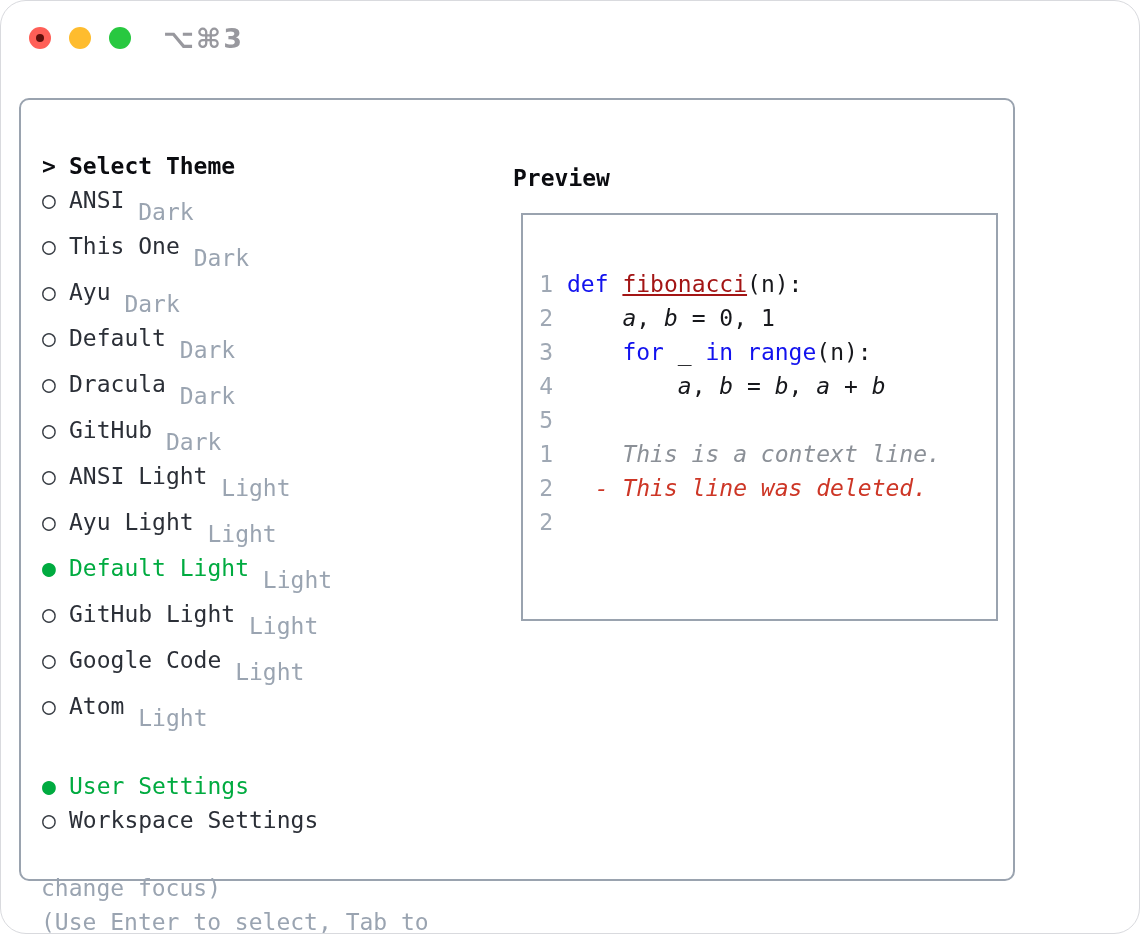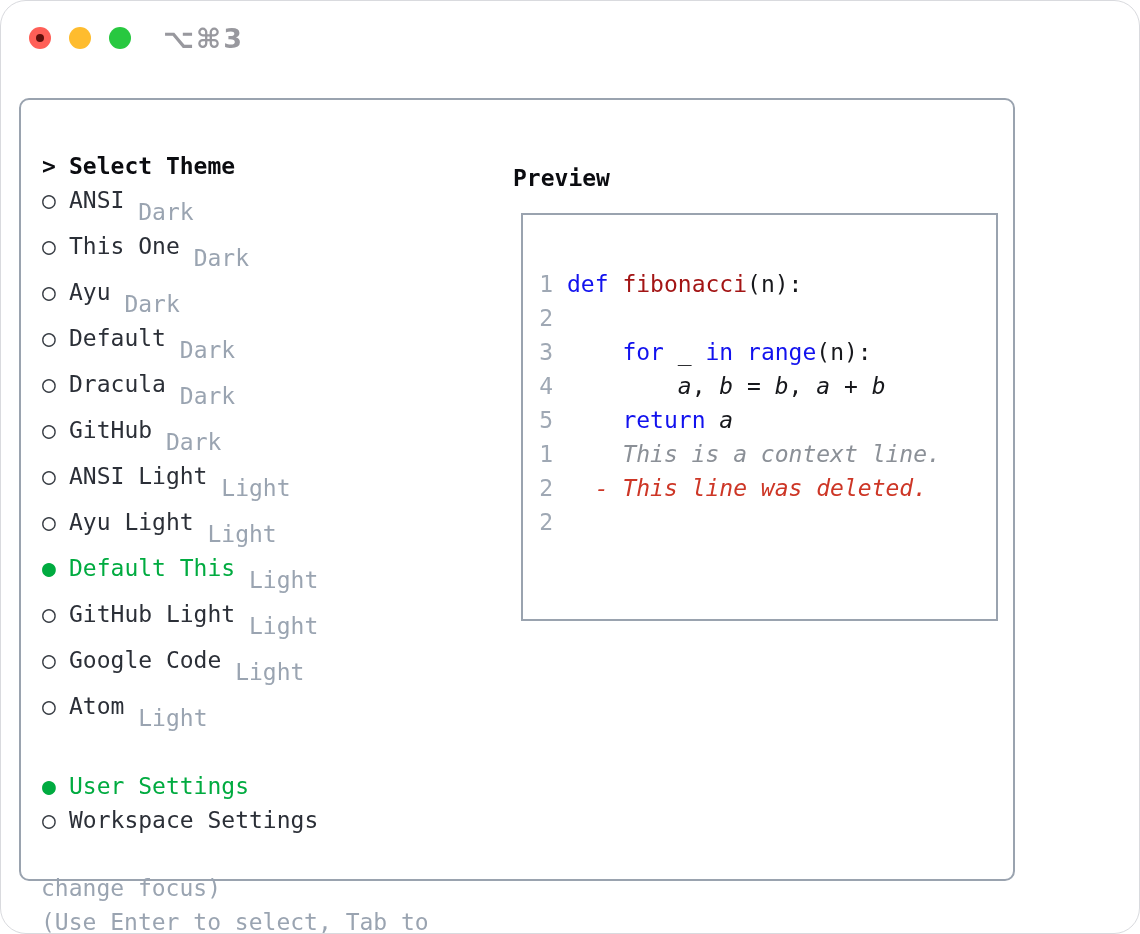--- a/index.html
+++ b/index.html
@@ -65,21 +65,21 @@
     width:477px; height:408px;
     border:2px solid var(--border);
     background:#fff;
     padding:52px 16px 0 16px;
     overflow:hidden;
   }
   .code-line { display:flex; font-size:23px; line-height:34px; white-space:pre; }
   .ln { display:inline-block; width:14px; margin-right:14px; text-align:right; color:var(--lnum); flex:none; }
   .tok-plain { color:var(--plain); }
   .tok-kw { color:var(--kw);text-align:right; }
-  .tok-fn { color:var(--fn); }
+  .tok-fn { color:var(--fn);text-decoration:underline; }
   .tok-ctx { color:var(--ctx); }
   .tok-del { color:var(--del); }
   .tok-add { color:var(--add); }
   .it { font-style:italic; }
 </style>
 </head>
 <body>
 
 <div class="window">
 
@@ -101,21 +101,21 @@
       </div>
       <div id="theme-items">
           <div class="row"><span class="marker" style="color: rgb(60, 65, 72);">○</span><span class="label">ANSI</span><span class="tag"> Dark</span></div>
           <div class="row"><span class="marker" style="color: rgb(60, 65, 72);">○</span><span class="label">This One</span><span class="tag"> Dark</span></div>
           <div class="row"><span class="marker" style="color: rgb(60, 65, 72);">○</span><span class="label">Ayu</span><span class="tag"> Dark</span></div>
           <div class="row"><span class="marker" style="color: rgb(60, 65, 72);">○</span><span class="label">Default</span><span class="tag"> Dark</span></div>
           <div class="row"><span class="marker" style="color: rgb(60, 65, 72);">○</span><span class="label">Dracula</span><span class="tag"> Dark</span></div>
           <div class="row"><span class="marker" style="color: rgb(60, 65, 72);">○</span><span class="label">GitHub</span><span class="tag"> Dark</span></div>
           <div class="row"><span class="marker" style="color: rgb(60, 65, 72);">○</span><span class="label">ANSI Light</span><span class="tag"> Light</span></div>
           <div class="row"><span class="marker" style="color: rgb(60, 65, 72);">○</span><span class="label">Ayu Light</span><span class="tag"> Light</span></div>
-          <div class="row selected"><span class="marker">●</span><span class="label">Default This</span><span class="tag"> Light</span></div>
+          <div class="row selected"><span class="marker">●</span><span class="label">Default Light</span><span class="tag"> Light</span></div>
           <div class="row"><span class="marker" style="color: rgb(60, 65, 72);">○</span><span class="label">GitHub Light</span><span class="tag"> Light</span></div>
           <div class="row"><span class="marker" style="color: rgb(60, 65, 72);">○</span><span class="label">Google Code</span><span class="tag"> Light</span></div>
           <div class="row"><span class="marker" style="color: rgb(60, 65, 72);">○</span><span class="label">Atom</span><span class="tag"> Light</span></div>
         </div>
 
       <div class="spacer"></div>
 
       <div id="apply-items">
           <div class="row selected"><span class="marker">●</span><span class="label">User Settings</span></div>
           <div class="row"><span class="marker" style="color: rgb(60, 65, 72);">○</span><span class="label">Workspace Settings</span></div>
@@ -124,24 +124,24 @@
       <div class="spacer"></div>
 
       <div class="hint">change focus)</div>
       <div class="hint">(Use Enter to select, Tab to</div>
     </div>
 
     <div class="right-col">
       <div class="preview-title">Preview</div>
       <div class="preview-box" id="preview-box">
           <div class="code-line"><span class="ln">1</span><span><span class="tok-kw">def</span><span class="tok-plain"> </span><span class="tok-fn">fibonacci</span><span class="tok-plain">(n):</span></span></div>
-          <div class="code-line"><span class="ln">2</span></div>
+          <div class="code-line"><span class="ln">2</span><span><span class="tok-plain">    </span><span class="tok-plain it">a</span><span class="tok-plain">, </span><span class="tok-plain it">b</span><span class="tok-plain"> = 0, 1</span></span></div>
           <div class="code-line"><span class="ln">3</span><span><span class="tok-plain">    </span><span class="tok-kw">for</span><span class="tok-plain"> _ </span><span class="tok-kw">in</span><span class="tok-plain"> </span><span class="tok-kw">range</span><span class="tok-plain">(n):</span></span></div>
           <div class="code-line"><span class="ln">4</span><span><span class="tok-plain">        </span><span class="tok-plain it">a</span><span class="tok-plain">, </span><span class="tok-plain it">b</span><span class="tok-plain"> = </span><span class="tok-plain it">b</span><span class="tok-plain">, </span><span class="tok-plain it">a</span><span class="tok-plain"> + </span><span class="tok-plain it">b</span></span></div>
-          <div class="code-line"><span class="ln">5</span><span><span class="tok-plain">    </span><span class="tok-kw">return</span><span class="tok-plain"> </span><span class="tok-plain it">a</span></span></div>
+          <div class="code-line"><span class="ln">5</span></div>
           <div class="code-line"><span class="ln"></span><span></span></div>
           <div class="code-line"><span class="ln">1</span><span><span class="tok-ctx it">    This is a context line.</span></span></div>
           <div class="code-line"><span class="ln">2</span><span><span class="tok-del it">  - This line was deleted.</span></span></div>
           <div class="code-line"><span class="ln">2</span></div>
         </div>
     </div>
 
   </div>
 </div>
 

